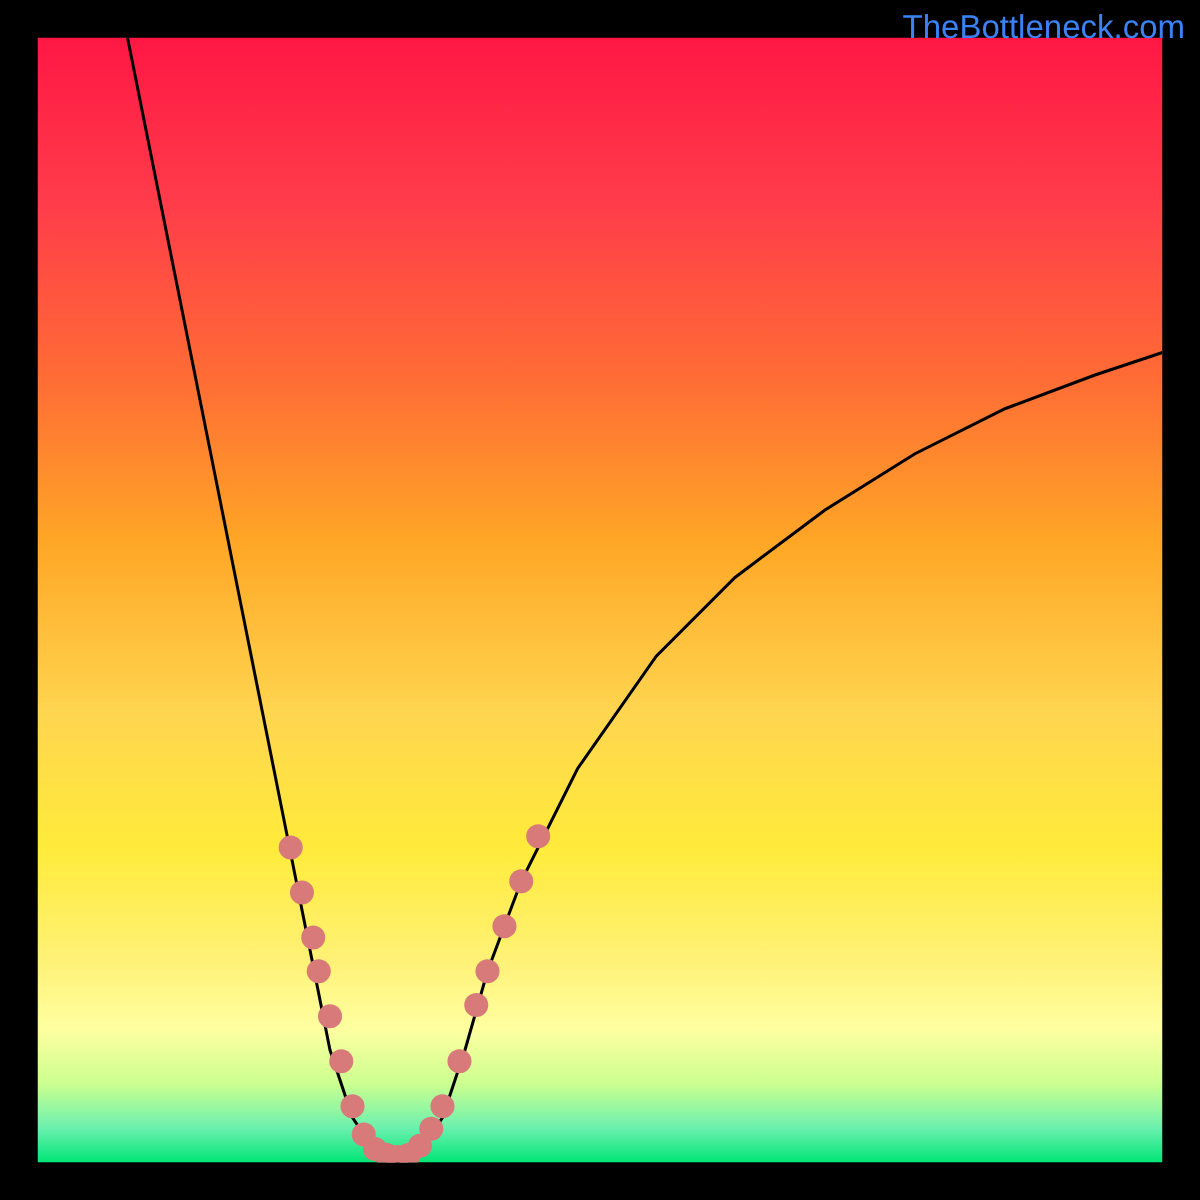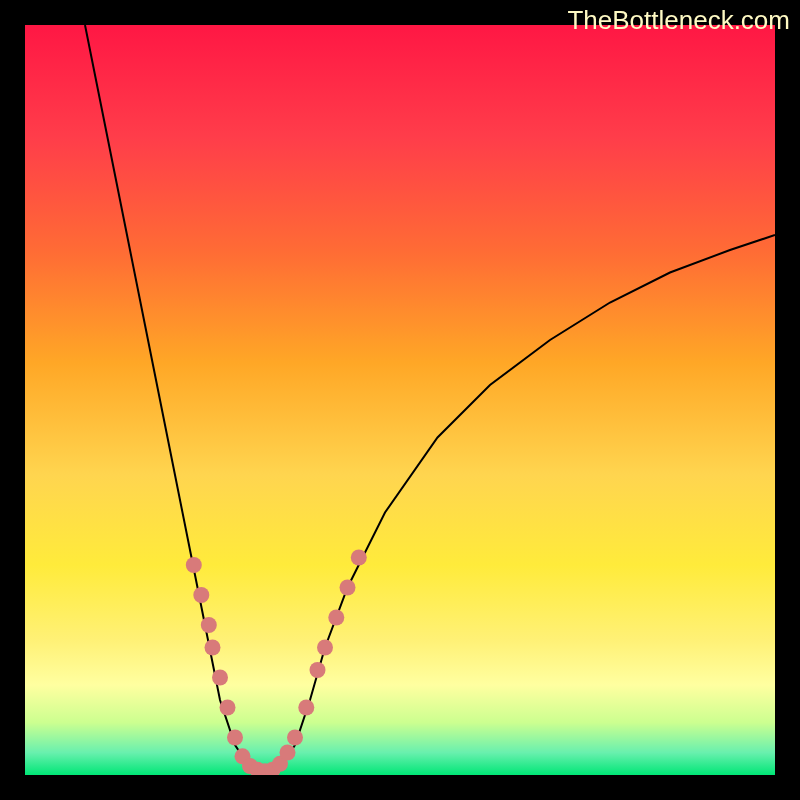--- a/index.html
+++ b/index.html
@@ -1,18 +1,18 @@
 <!DOCTYPE html>
 <html><head>
   <meta charset="utf-8">
   <style>
     * { margin: 0; padding: 0; box-sizing: border-box; }
     body { width: 800px; height: 800px; overflow: hidden; font-family: Arial, sans-serif; }
     .container { width: 800px; height: 800px; position: relative; background: #000; }
-    .watermark { position: absolute; top: 5px; right: 10px; color: #fef9c3; font-size: 26px; font-weight: normal; z-index: 10; }
+    .watermark { position: absolute; top: 5px; right: 10px; color: #3b82f6; font-size: 22px; font-weight: normal; z-index: 10; }
     .chart-area { position: absolute; top: 25px; left: 25px; width: 750px; height: 750px; }
     .gradient-bg { position: absolute; top: 0; left: 0; width: 100%; height: 100%; }
     .curve-svg { position: absolute; top: 0; left: 0; width: 100%; height: 100%; }
   </style>
 </head>
 <body>
 
 <div class="container">
   <div class="watermark">TheBottleneck.com</div>
   <div class="chart-area">

